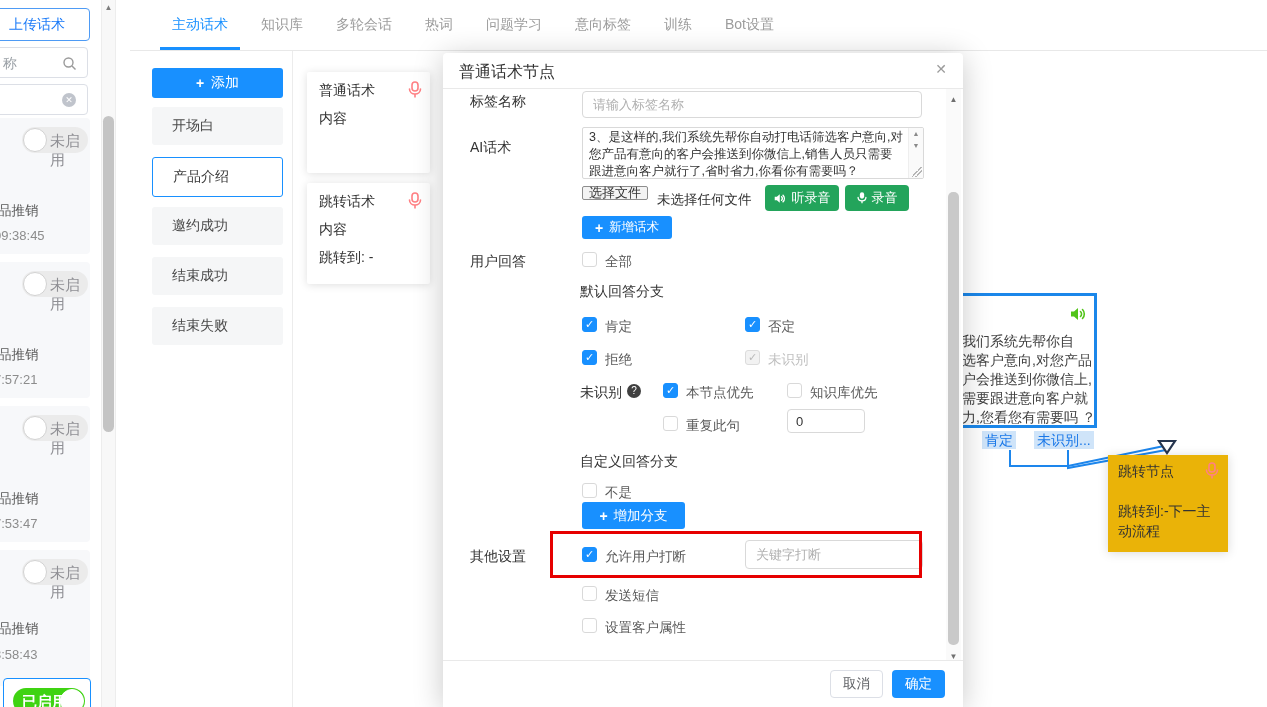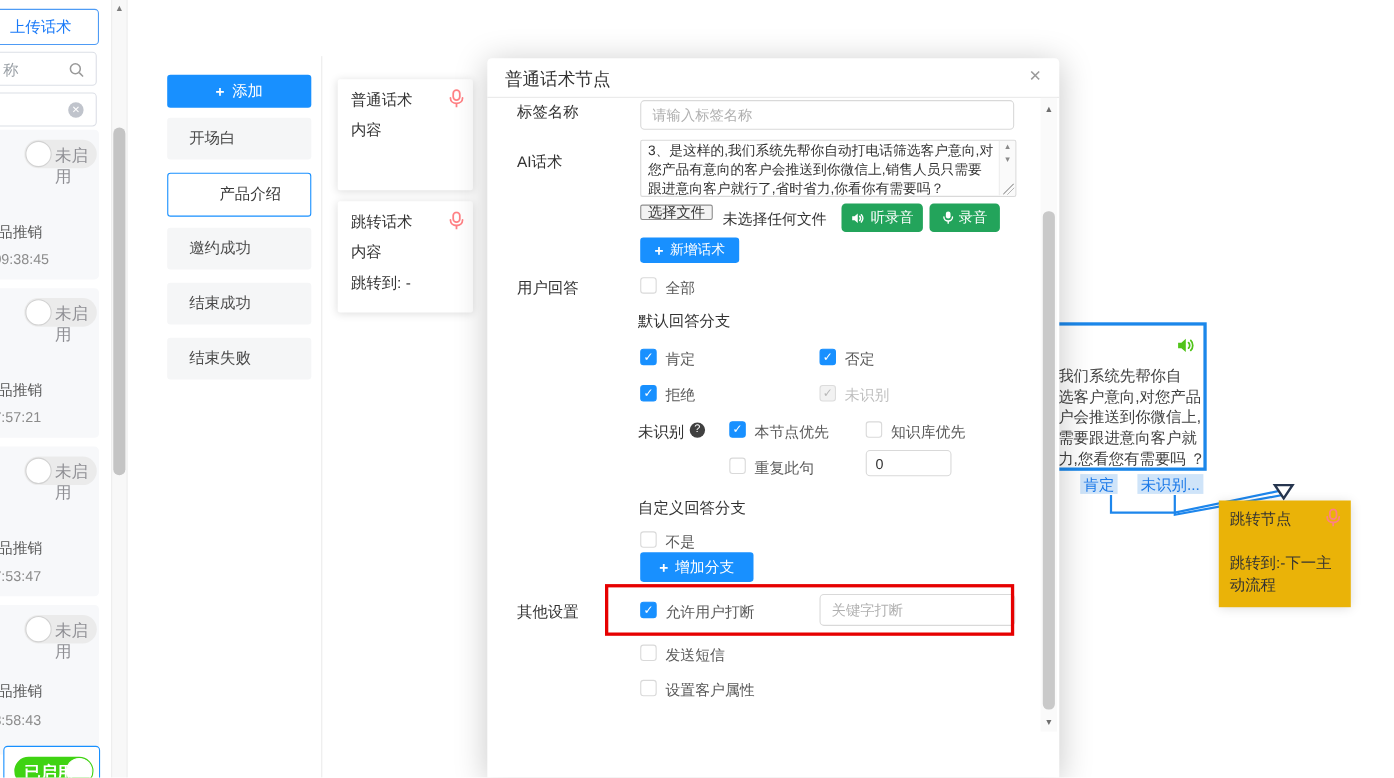--- a/index.html
+++ b/index.html
@@ -97,20 +97,30 @@
   .mscroll .thumb{position:absolute;left:2px;top:103px;width:11px;height:453px;background:#c9c9c9;border-radius:5px;}
   .mfoot{position:absolute;left:0;top:607px;width:100%;height:47px;border-top:1px solid #e9e9e9;background:#fff;}
   .btn-cancel{position:absolute;left:387px;top:9px;width:53px;height:28px;border:1px solid #dcdfe6;border-radius:4px;background:#fff;color:#606266;font-size:13.5px;display:flex;align-items:center;justify-content:center;}
   .btn-ok{position:absolute;left:449px;top:9px;width:53px;height:28px;border-radius:4px;background:var(--accent);color:#fff;font-size:13.5px;display:flex;align-items:center;justify-content:center;}
 </style>
 </head>
 <body>
 
 <div class="stage">
 
+  <div class="abs topbar">
+    <span class="tab active">主动话术</span>
+    <span class="tab">知识库</span>
+    <span class="tab">多轮会话</span>
+    <span class="tab">热词</span>
+    <span class="tab">问题学习</span>
+    <span class="tab">意向标签</span>
+    <span class="tab">训练</span>
+    <span class="tab">Bot设置</span>
+  </div>
 
   <div class="abs upload-btn">上传话术</div>
 
   <div class="abs searchbox" style="top:47px;">
     <span class="frag">称</span>
     <span class="icon-right">
       <svg width="15" height="15" viewBox="0 0 15 15">
           <circle cx="6.5" cy="6.5" r="4.5" stroke="#9a9a9a" fill="none" stroke-width="1.4"></circle>
           <line x1="10" y1="10" x2="13.5" y2="13.5" stroke="#9a9a9a" stroke-width="1.4"></line>
         </svg>
@@ -164,21 +174,21 @@
     <div class="thumb"></div>
   </div>
 
   <div class="abs add-btn">
     <span class="plus">+</span>
     <span>添加</span>
   </div>
   <div class="abs sec-item" style="top:107px;">
       <span>开场白</span>
     </div>
-  <div class="abs sec-item selected" style="top:157px;height:40px;justify-content:center;">
+  <div class="abs sec-item selected" style="top:157px;height:40px;">
       <span>产品介绍</span>
     </div>
   <div class="abs sec-item" style="top:207px;">
       <span>邀约成功</span>
     </div>
   <div class="abs sec-item" style="top:257px;">
       <span>结束成功</span>
     </div>
   <div class="abs sec-item" style="top:307px;">
       <span>结束失败</span>
@@ -338,15 +348,23 @@
 
     <span class="cb" style="left:139px;top:565px;"></span>
     <span class="cb-label" style="left:162px;top:566px;">设置客户属性</span>
 
     <div class="mscroll">
       <span class="a" style="top:6px;">▲</span>
       <div class="thumb"></div>
       <span class="a" style="bottom:4px;">▼</span>
     </div>
 
+    <div class="mfoot">
+      <div class="btn-cancel">
+          <span>取消</span>
+        </div>
+      <div class="btn-ok">
+          <span>确定</span>
+        </div>
+    </div>
   </div>
 
 </div>
 
 </body></html>

